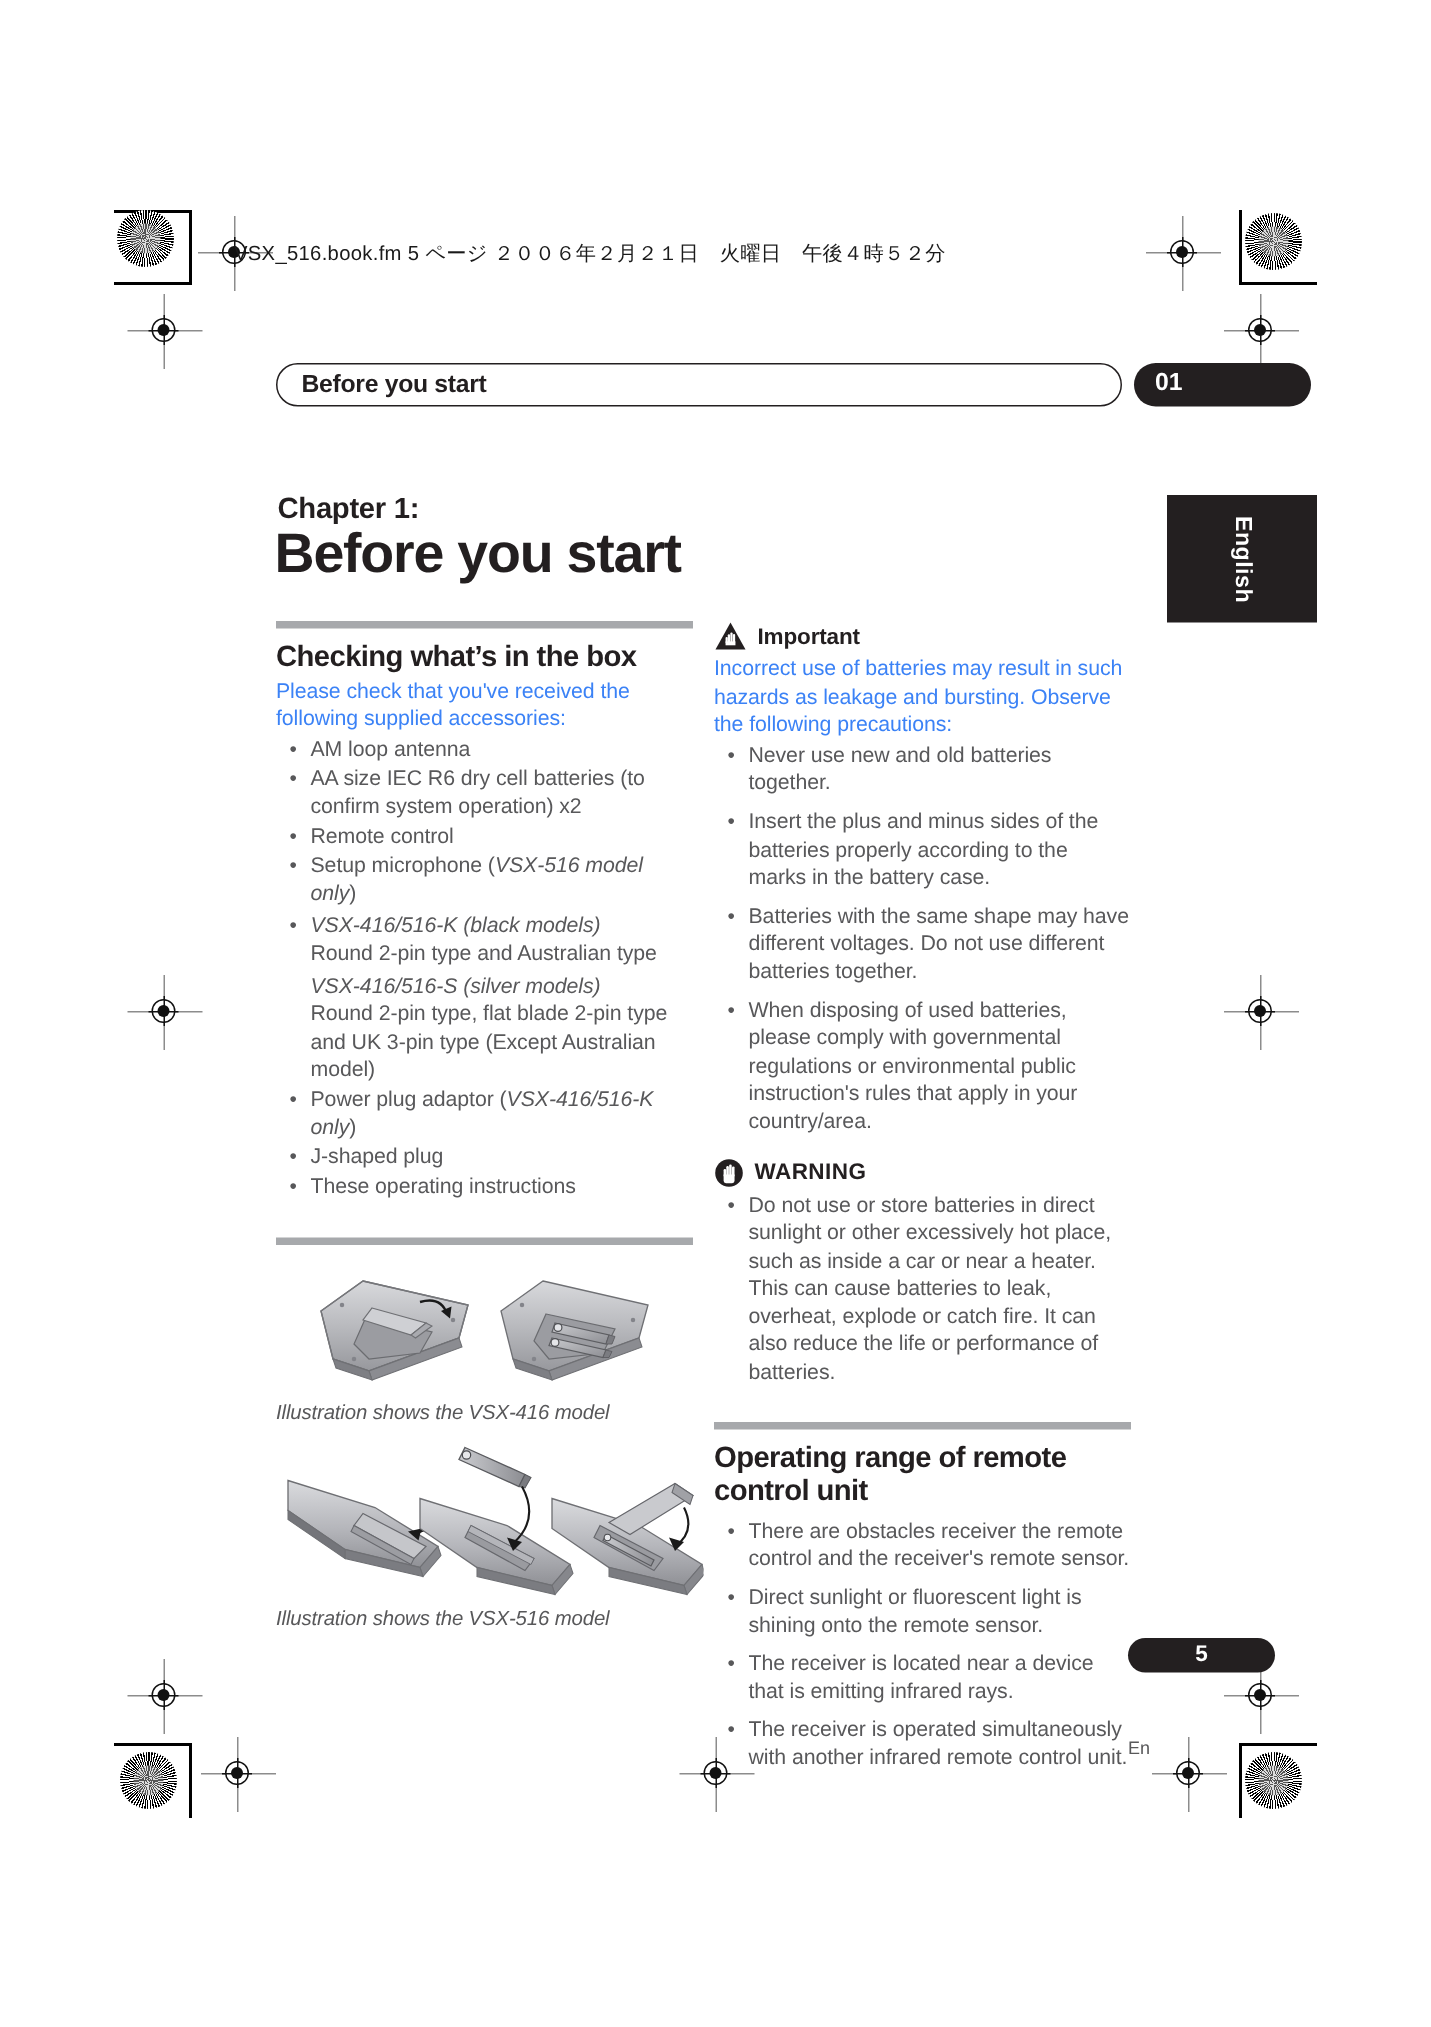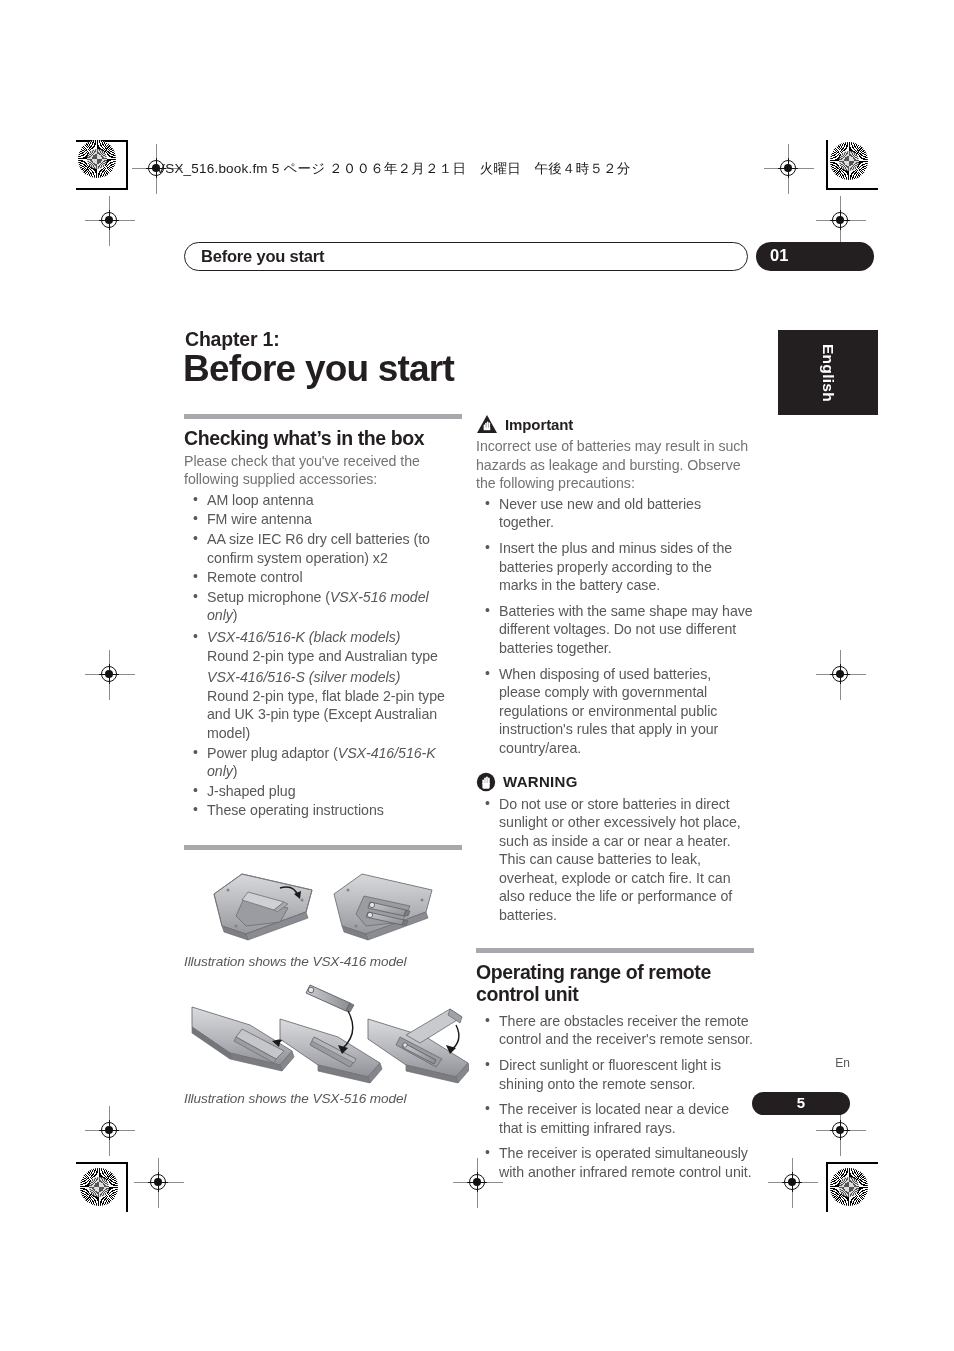--- a/index.html
+++ b/index.html
@@ -177,21 +177,21 @@
     font-weight: bold;
     color: #231f20;
     letter-spacing: -0.4px;
     line-height: 1.16;
   }
 
   p.body {
     margin: 0;
     font-size: 14.2px;
     line-height: 1.31;
-    color: #737373;
+    color: #3b82f6;
     letter-spacing: -0.05px;
   }
 
   ul.bul {
     margin: 2px 0 0 0;
     padding: 0;
     list-style: none;
   }
   ul.bul > li {
     position: relative;
@@ -272,23 +272,23 @@
     left: 0; right: 0;
     top: 2px;
     text-align: center;
     font-size: 15px;
     font-weight: bold;
     color: #ffffff;
   }
   .pagelang {
     position: absolute;
     left: 752px;
-    top: 1056px;
+    top: 1158px;
     width: 98px;
-    text-align: right;
+    text-align: left;
     font-size: 12px;
     color: #58585a;
   }
 </style>
 </head>
 <body>
 
 <div class="crop" style="left:76px;top:140px;width:52px;height:2px;"></div>
 <div class="crop" style="left:126px;top:140px;width:2px;height:50px;"></div>
 <div class="crop" style="left:76px;top:188px;width:52px;height:2px;"></div>
@@ -412,21 +412,20 @@
 </div>
 
 <div class="col col-left">
 
   <div class="sect-rule"></div>
   <h2 class="sect">Checking what’s in the box</h2>
   <p class="body">Please check that you've received the following supplied accessories:</p>
 
   <ul class="bul">
     <li>AM loop antenna</li>
-    <li>FM wire antenna</li>
     <li>AA size IEC R6 dry cell batteries (to confirm system operation) x2</li>
     <li>Remote control</li>
     <li><span>Setup microphone (</span><span class="sub-ital">VSX-516 model only</span><span>)</span></li>
     <li>
       <div class="sub-block">
         <div class="ital">VSX-416/516-K (black models)</div>
         <div>Round 2-pin type and Australian type</div>
       </div>
       <div class="sub-block">
         <div class="ital">VSX-416/516-S (silver models)</div>

